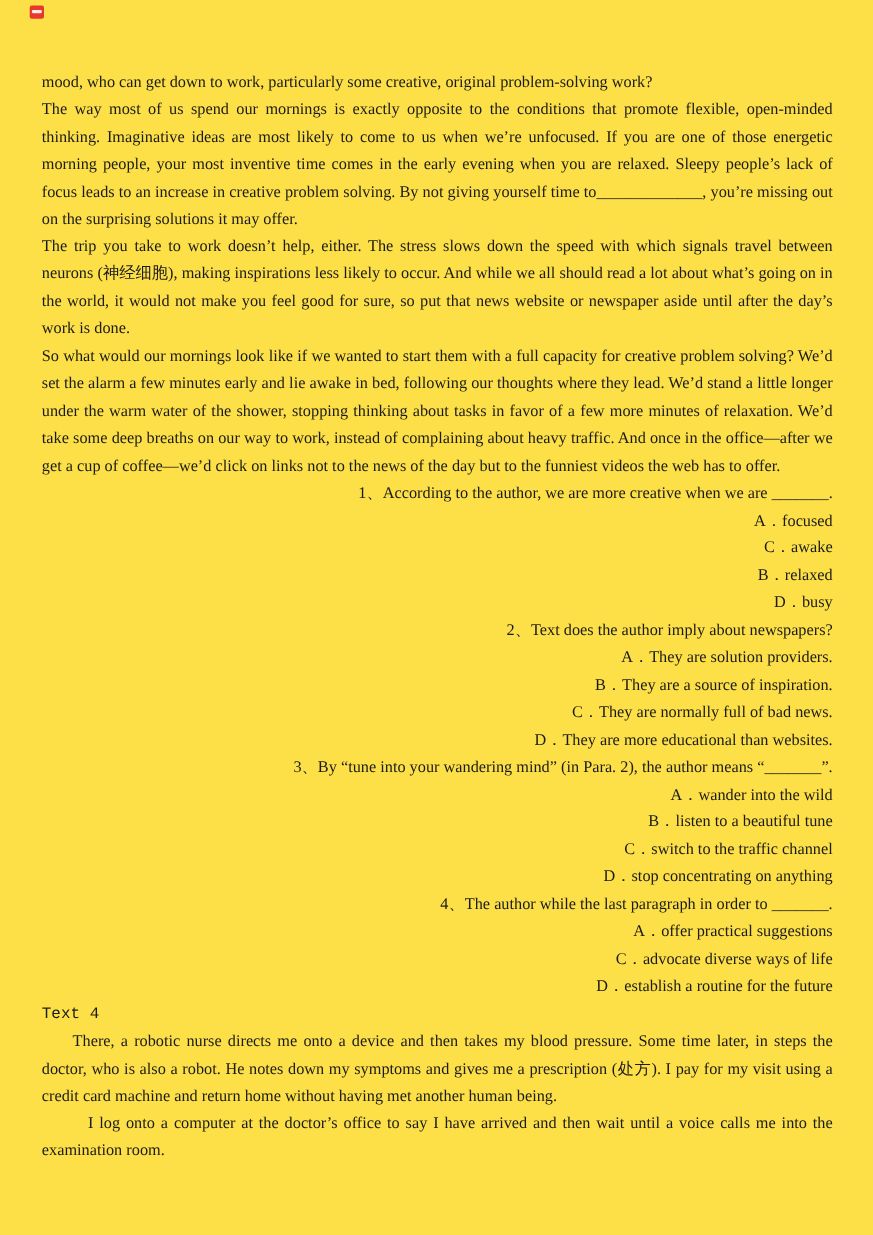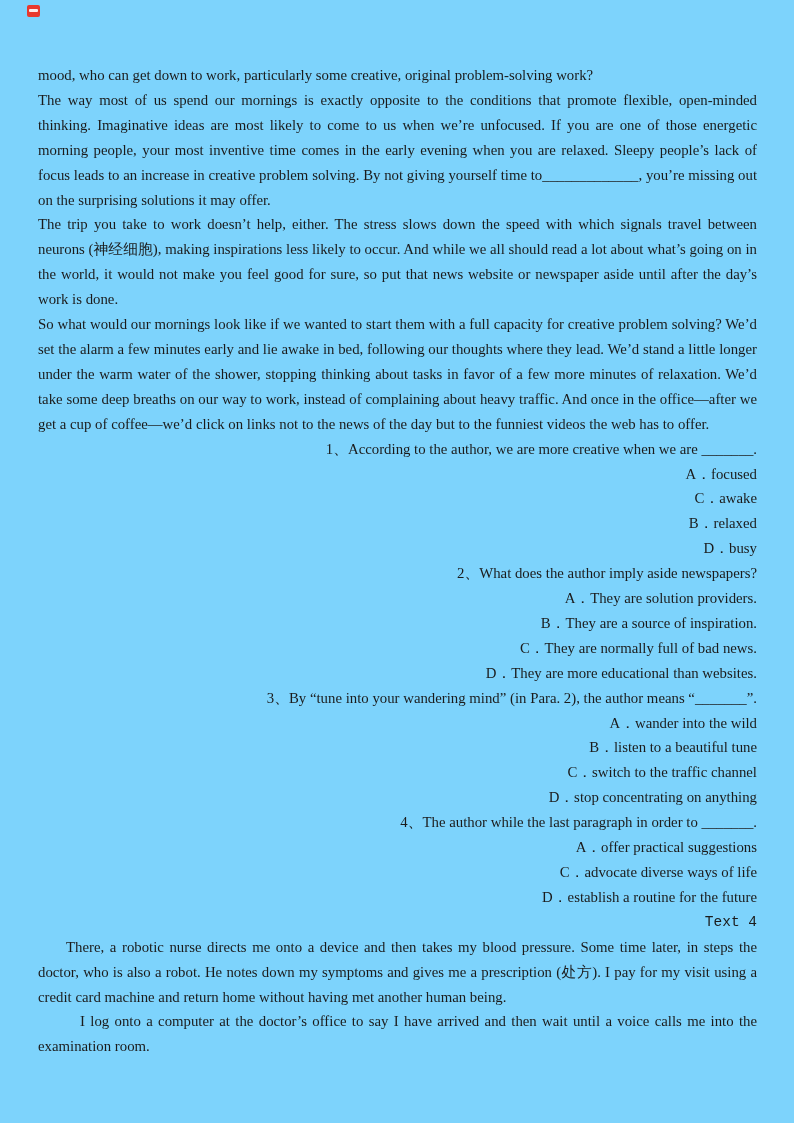--- a/index.html
+++ b/index.html
@@ -4,21 +4,21 @@
 <title>Document</title>
 <style>
   html, body { margin: 0; padding: 0; background: #ffffff; }
   body {
     width: 794px; height: 1123px;
     position: relative;
     font-family: "Liberation Serif", "DejaVu Serif", serif;
     color: #1b1b1b;
     overflow: hidden;
   }
-  .page { position: absolute; inset: 0; background: #7dd3fc; }
+  .page { position: absolute; inset: 0; background: #fde047; }
 
   .corner-mark {
     position: absolute; left: 27px; top: 5px;
     width: 13px; height: 12px;
     background: #e8382d;
     border-radius: 2px;
   }
   .corner-mark::after{
     content: "";
     position: absolute; left: 2px; top: 4px;
@@ -46,21 +46,21 @@
   }
   .q-num { display: inline; }
   .indent-lg { text-indent: 42px; }
   .indent-sm { text-indent: 28px; }
   .text4-heading {
     margin: 0;
     font-family: "Liberation Mono", "DejaVu Sans Mono", monospace;
     font-size: 14.5px;
     font-weight: normal;
     line-height: 24.9px;
-    text-align: right;
+    text-align: left;
     letter-spacing: 0;
   }
 </style>
 </head>
 <body>
 
 <div class="page">
 
   <span class="corner-mark"></span>
 
@@ -73,21 +73,21 @@
 
     <div>
       <p class="q-line"><span class="q-num">1、</span><span>According to the author, we are more creative when we are _______.</span></p>
       <p class="opt-line">A．focused</p>
       <p class="opt-line">C．awake</p>
       <p class="opt-line">B．relaxed</p>
       <p class="opt-line">D．busy</p>
     </div>
 
     <div>
-      <p class="q-line"><span class="q-num">2、</span><span>What does the author imply aside newspapers?</span></p>
+      <p class="q-line"><span class="q-num">2、</span><span>Text does the author imply about newspapers?</span></p>
       <p class="opt-line">A．They are solution providers.</p>
       <p class="opt-line">B．They are a source of inspiration.</p>
       <p class="opt-line">C．They are normally full of bad news.</p>
       <p class="opt-line">D．They are more educational than websites.</p>
     </div>
 
     <div>
       <p class="q-line"><span class="q-num">3、</span><span>By “tune into your wandering mind” (in Para. 2), the author means “_______”.</span></p>
       <p class="opt-line">A．wander into the wild</p>
       <p class="opt-line">B．listen to a beautiful tune</p>

